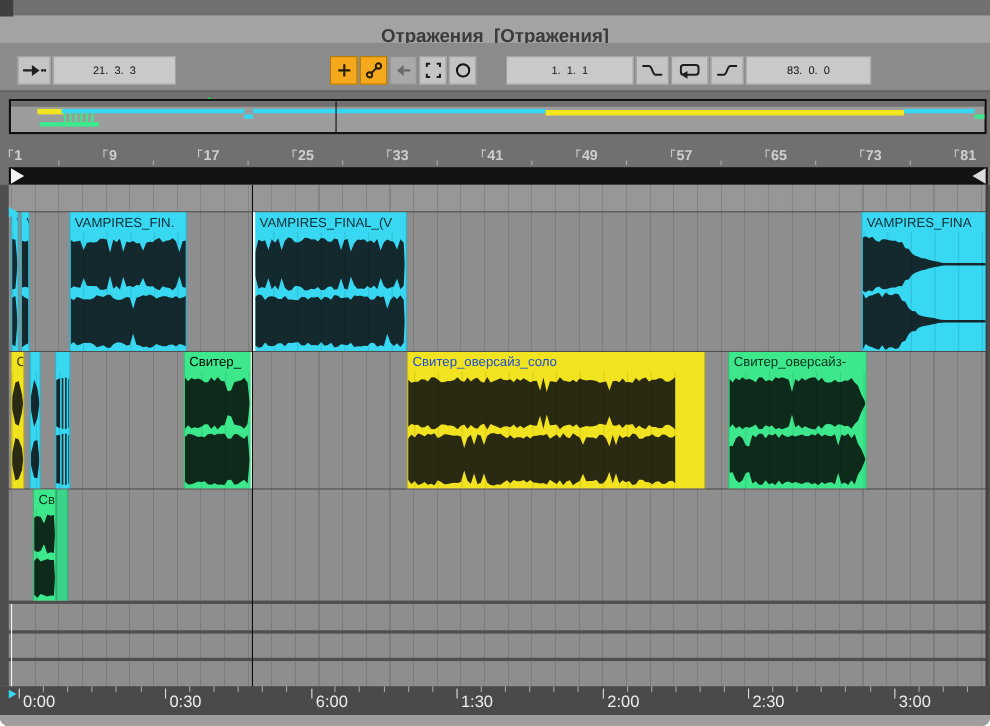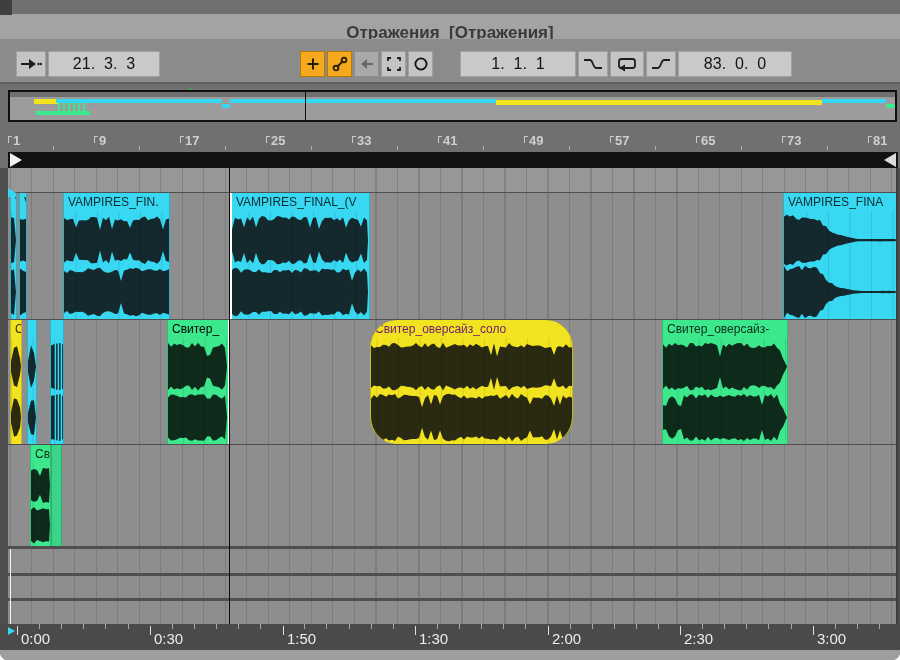--- a/index.html
+++ b/index.html
@@ -10,21 +10,21 @@
   .titlebar{position:absolute;left:0;top:0;width:900px;height:38px;background:#a3a3a3;
             border-bottom:1px solid #c4c3c0;display:flex;align-items:center;justify-content:center;margin-top:14px;}
   .titlebar .t{font-size:17px;font-weight:bold;color:#3a3a3a;white-space:pre;}
   .winfrag{position:absolute;left:0;top:0;width:12px;height:15px;background:#3f3f3f;}
   
   .transport{position:absolute;left:0;top:39px;width:900px;height:45px;background:#8b8b8b;
              border-bottom:2px solid #616161;}
   .tbtn{position:absolute;top:12px;height:26px;background:#c4c4c4;border:1px solid #a0a0a0;
         display:flex;align-items:center;justify-content:center;}
   .display{position:absolute;top:12px;height:26px;background:#c9c9c9;border:1px solid #a2a2a2;
-           color:#141414;font-size:16px;display:flex;align-items:center;justify-content:center;white-space:pre;}
+           color:#141414;font-size:10px;display:flex;align-items:center;justify-content:center;white-space:pre;}
   .orange{background:#f7a91d;border-color:#b07b06;}
   .disabled{background:#a9a9a9;border-color:#8f8f8f;}
   .play-tri{position:absolute;left:189px;top:49px;width:0;height:0;
             border-left:26px solid #15d24b;border-top:14px solid transparent;border-bottom:14px solid transparent;}
   .stop-sq{position:absolute;left:224px;top:52px;width:20px;height:20px;background:#141414;}
   .rec-ci{position:absolute;left:251px;top:51px;width:21px;height:21px;border-radius:50%;background:#141414;}
   
   .overview{position:absolute;left:8px;top:90px;width:889px;height:32px;background:#9c9c9c;
             border:2px solid #101010;overflow:hidden;}
   .ovtop{position:absolute;left:0;top:0;width:100%;height:5px;background:#6f6f6f;}
@@ -288,21 +288,21 @@
         <div class="clip" style="left: 159px; width: 63px; background: rgb(61, 232, 141); color: #000000; border-right: 2px solid rgb(255, 255, 255);">
           <div class="hd">Свитер_</div>
           <svg width="59" height="106" viewBox="0 0 59 106">
             <path d="M0 28.6 L0 5.0 L3 8.7 L6 5.7 L9 6.9 L12 6.0 L15 7.3 L18 9.5 L21 9.6 L24 5.1 L27 8.4 L30 4.8 L33 8.4 L36 8.7 L39 17.7 L42 16.9 L45 9.4 L48 8.7 L51 8.0 L54 5.4 L57 9.8 L59 28.6 L57 47.5 L54 51.8 L51 49.3 L48 48.6 L45 47.8 L42 40.4 L39 39.5 L36 48.5 L33 48.9 L30 52.4 L27 48.8 L24 52.1 L21 47.6 L18 47.7 L15 50.0 L12 51.2 L9 50.3 L6 51.5 L3 48.6 L0 52.2 Z" fill="#0d2a1b"></path>
             <path d="M0 79.5 L0 59.4 L3 56.5 L6 56.7 L9 57.8 L12 59.2 L15 58.9 L18 59.4 L21 56.7 L24 56.3 L27 57.7 L30 56.4 L33 56.5 L36 56.2 L39 60.6 L42 60.8 L45 56.6 L48 56.8 L51 59.0 L54 60.8 L57 57.5 L59 79.5 L57 101.5 L54 98.2 L51 100.0 L48 102.2 L45 102.4 L42 98.2 L39 98.4 L36 102.8 L33 102.5 L30 102.6 L27 101.3 L24 102.7 L21 102.3 L18 99.6 L15 100.1 L12 99.8 L9 101.2 L6 102.3 L3 102.5 L0 99.6 Z" fill="#0d2a1b"></path>
             <rect x="15.0" y="0" width="1" height="106" fill="rgba(0,0,0,0.10)"></rect>
             <rect x="36.5" y="0" width="1" height="106" fill="rgba(0,0,0,0.10)"></rect>
             <rect x="58.0" y="0" width="1" height="106" fill="rgba(0,0,0,0.10)"></rect>
           </svg>
         </div>
-        <div class="clip" style="left: 362px; width: 203px; background: rgb(241, 227, 31); color: #701a75; border-radius: 27px;">
+        <div class="clip" style="left: 362px; width: 271px; background: rgb(241, 227, 31); color: #1d4ed8;">
           <div class="hd">Свитер_оверсайз_соло</div>
           <svg width="243" height="106" viewBox="0 0 243 106">
             <path d="M0 28.6 L0 7.3 L3 9.9 L6 9.0 L9 9.1 L12 6.7 L15 6.9 L18 8.8 L21 5.2 L24 5.0 L27 6.9 L30 9.4 L33 9.2 L36 8.4 L39 8.4 L42 7.5 L45 4.9 L48 8.1 L51 9.3 L54 5.2 L57 8.9 L60 6.4 L63 5.5 L66 8.9 L69 9.9 L72 4.8 L75 9.8 L78 8.4 L81 7.3 L84 5.9 L87 7.4 L90 7.6 L93 6.8 L96 9.4 L99 6.2 L102 8.2 L105 5.8 L108 7.6 L111 9.4 L114 8.3 L117 8.1 L120 17.3 L123 5.2 L126 18.4 L129 8.6 L132 8.9 L135 9.4 L138 4.9 L141 7.9 L144 8.7 L147 9.3 L150 7.2 L153 9.6 L156 6.1 L159 7.2 L162 8.0 L165 7.5 L168 7.6 L171 8.4 L174 9.9 L177 9.6 L180 8.9 L183 17.1 L186 8.7 L189 8.2 L192 9.6 L195 6.2 L198 9.5 L201 9.2 L204 9.9 L207 5.7 L210 8.4 L213 6.2 L216 5.1 L219 8.9 L222 7.2 L225 7.2 L228 5.9 L231 6.2 L234 8.9 L237 9.1 L240 7.3 L243 4.8 L243 28.6 L243 52.4 L240 50.0 L237 48.1 L234 48.4 L231 51.1 L228 51.4 L225 50.1 L222 50.1 L219 48.3 L216 52.1 L213 51.0 L210 48.8 L207 51.5 L204 47.4 L201 48.1 L198 47.8 L195 51.0 L192 47.6 L189 49.0 L186 48.5 L183 40.2 L180 48.3 L177 47.6 L174 47.3 L171 48.8 L168 49.6 L165 49.7 L162 49.2 L159 50.1 L156 51.1 L153 47.7 L150 50.0 L147 47.9 L144 48.6 L141 49.4 L138 52.3 L135 47.9 L132 48.3 L129 48.6 L126 38.9 L123 52.1 L120 40.0 L117 49.1 L114 48.9 L111 47.8 L108 49.6 L105 51.4 L102 49.0 L99 51.1 L96 47.8 L93 50.5 L90 49.6 L87 49.8 L84 51.4 L81 49.9 L78 48.8 L75 47.5 L72 52.4 L69 47.3 L66 48.4 L63 51.7 L60 50.9 L57 48.4 L54 52.0 L51 47.9 L48 49.1 L45 52.3 L42 49.7 L39 48.9 L36 48.8 L33 48.0 L30 47.8 L27 50.4 L24 52.3 L21 52.1 L18 48.4 L15 50.4 L12 50.6 L9 48.1 L6 48.3 L3 47.4 L0 49.9 Z" fill="#2a2912"></path>
             <path d="M0 79.5 L0 60.8 L3 56.9 L6 59.7 L9 56.1 L12 57.1 L15 58.8 L18 56.4 L21 57.3 L24 55.9 L27 60.4 L30 58.9 L33 56.7 L36 57.1 L39 57.7 L42 58.1 L45 57.9 L48 58.9 L51 69.2 L54 60.0 L57 57.2 L60 66.6 L63 56.9 L66 57.8 L69 66.6 L72 58.2 L75 56.2 L78 55.7 L81 56.7 L84 56.4 L87 58.7 L90 60.3 L93 57.6 L96 60.6 L99 59.5 L102 59.4 L105 60.6 L108 58.4 L111 60.7 L114 58.4 L117 58.2 L120 57.5 L123 57.9 L126 56.5 L129 60.8 L132 58.9 L135 56.9 L138 60.4 L141 55.8 L144 59.3 L147 60.4 L150 55.9 L153 58.2 L156 59.7 L159 66.4 L162 59.5 L165 59.7 L168 59.8 L171 60.8 L174 57.2 L177 57.5 L180 60.6 L183 67.9 L186 57.5 L189 66.7 L192 57.5 L195 60.4 L198 58.6 L201 59.8 L204 56.1 L207 56.8 L210 60.9 L213 60.8 L216 58.8 L219 58.5 L222 56.7 L225 59.0 L228 59.6 L231 57.0 L234 57.2 L237 59.6 L240 60.0 L243 57.7 L243 79.5 L243 101.3 L240 99.0 L237 99.4 L234 101.8 L231 102.0 L228 99.4 L225 100.0 L222 102.3 L219 100.5 L216 100.2 L213 98.2 L210 98.1 L207 102.2 L204 102.9 L201 99.2 L198 100.4 L195 98.6 L192 101.5 L189 92.3 L186 101.5 L183 91.1 L180 98.4 L177 101.5 L174 101.8 L171 98.2 L168 99.2 L165 99.3 L162 99.5 L159 92.6 L156 99.3 L153 100.8 L150 103.1 L147 98.6 L144 99.7 L141 103.2 L138 98.6 L135 102.1 L132 100.1 L129 98.2 L126 102.5 L123 101.1 L120 101.5 L117 100.8 L114 100.6 L111 98.3 L108 100.6 L105 98.4 L102 99.6 L99 99.5 L96 98.4 L93 101.4 L90 98.7 L87 100.3 L84 102.6 L81 102.3 L78 103.3 L75 102.8 L72 100.8 L69 92.4 L66 101.2 L63 102.1 L60 92.4 L57 101.8 L54 99.0 L51 89.8 L48 100.1 L45 101.1 L42 100.9 L39 101.3 L36 101.9 L33 102.3 L30 100.1 L27 98.6 L24 103.1 L21 101.7 L18 102.6 L15 100.2 L12 101.9 L9 102.9 L6 99.3 L3 102.1 L0 98.2 Z" fill="#2a2912"></path>
             <rect x="5.5" y="0" width="1" height="106" fill="rgba(0,0,0,0.10)"></rect>
             <rect x="27.0" y="0" width="1" height="106" fill="rgba(0,0,0,0.10)"></rect>
             <rect x="48.5" y="0" width="1" height="106" fill="rgba(0,0,0,0.10)"></rect>
             <rect x="70.0" y="0" width="1" height="106" fill="rgba(0,0,0,0.10)"></rect>
             <rect x="91.5" y="0" width="1" height="106" fill="rgba(0,0,0,0.10)"></rect>
             <rect x="113.0" y="0" width="1" height="106" fill="rgba(0,0,0,0.10)"></rect>
@@ -345,21 +345,21 @@
       <div class="row" style="top: 408px; height: 22px;"></div>
       <div class="row" style="top: 433px; height: 23px;"></div>
     </div>
 
   <div class="timeruler" id="timeRuler">
       <div class="ttick" style="left: 17px;"></div>
       <div class="tlab" style="left: 21px;">0:00</div>
       <div class="ttick" style="left: 150px;"></div>
       <div class="tlab" style="left: 154px;">0:30</div>
       <div class="ttick" style="left: 283px;"></div>
-      <div class="tlab" style="left: 287px;">1:50</div>
+      <div class="tlab" style="left: 287px;">6:00</div>
       <div class="ttick" style="left: 415px;"></div>
       <div class="tlab" style="left: 419px;">1:30</div>
       <div class="ttick" style="left: 548px;"></div>
       <div class="tlab" style="left: 552px;">2:00</div>
       <div class="ttick" style="left: 680px;"></div>
       <div class="tlab" style="left: 684px;">2:30</div>
       <div class="ttick" style="left: 813px;"></div>
       <div class="tlab" style="left: 817px;">3:00</div>
       <div class="tmin" style="left: 39.1px;"></div>
       <div class="tmin" style="left: 61.2px;"></div>

